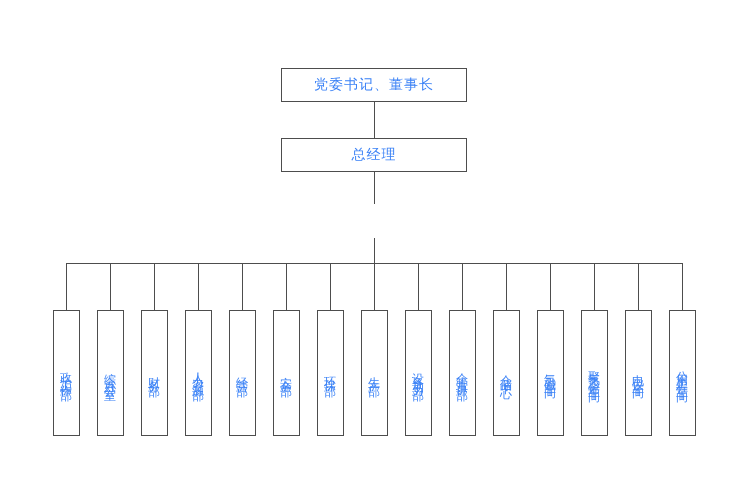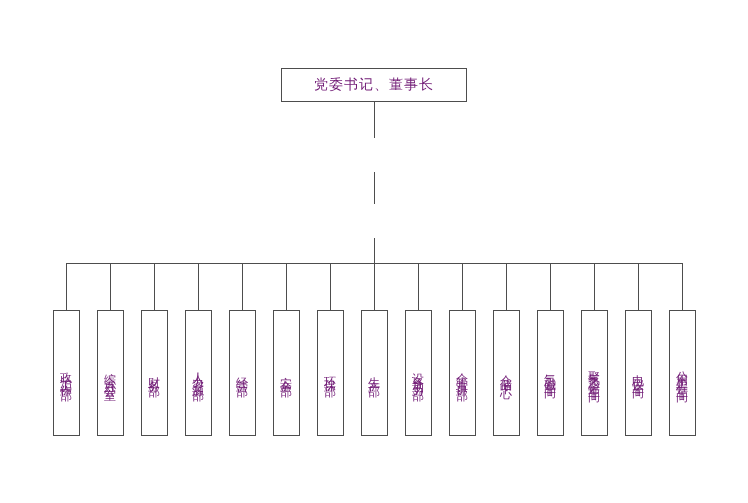--- a/index.html
+++ b/index.html
@@ -10,21 +10,21 @@
   body {
     width: 748px;
     height: 503px;
     font-family: "Liberation Sans", sans-serif;
   }
   .chart {
     position: relative;
     width: 748px;
     height: 503px;
     background: #ffffff;
-    color: #701a75;
+    color: #3b82f6;
     overflow: hidden;
   }
   .box {
     position: absolute;
     background: #ffffff;
     border: 1px solid #4d4d4d;
     box-sizing: border-box;
     display: flex;
     align-items: center;
     justify-content: center;
@@ -95,20 +95,23 @@
 <body>
 
 <div class="chart">
 
   <div class="box top-box" id="lvl1">
     <span>党委书记、董事长</span>
   </div>
 
   <div class="vline" id="c1"></div>
 
+  <div class="box top-box" id="lvl2">
+    <span>总经理</span>
+  </div>
 
   <div class="vline" id="c2"></div>
 
 
   <div class="vline" id="c3"></div>
 
   <div class="bus"></div>
 
   <div class="children" id="children">
       <div class="col">

